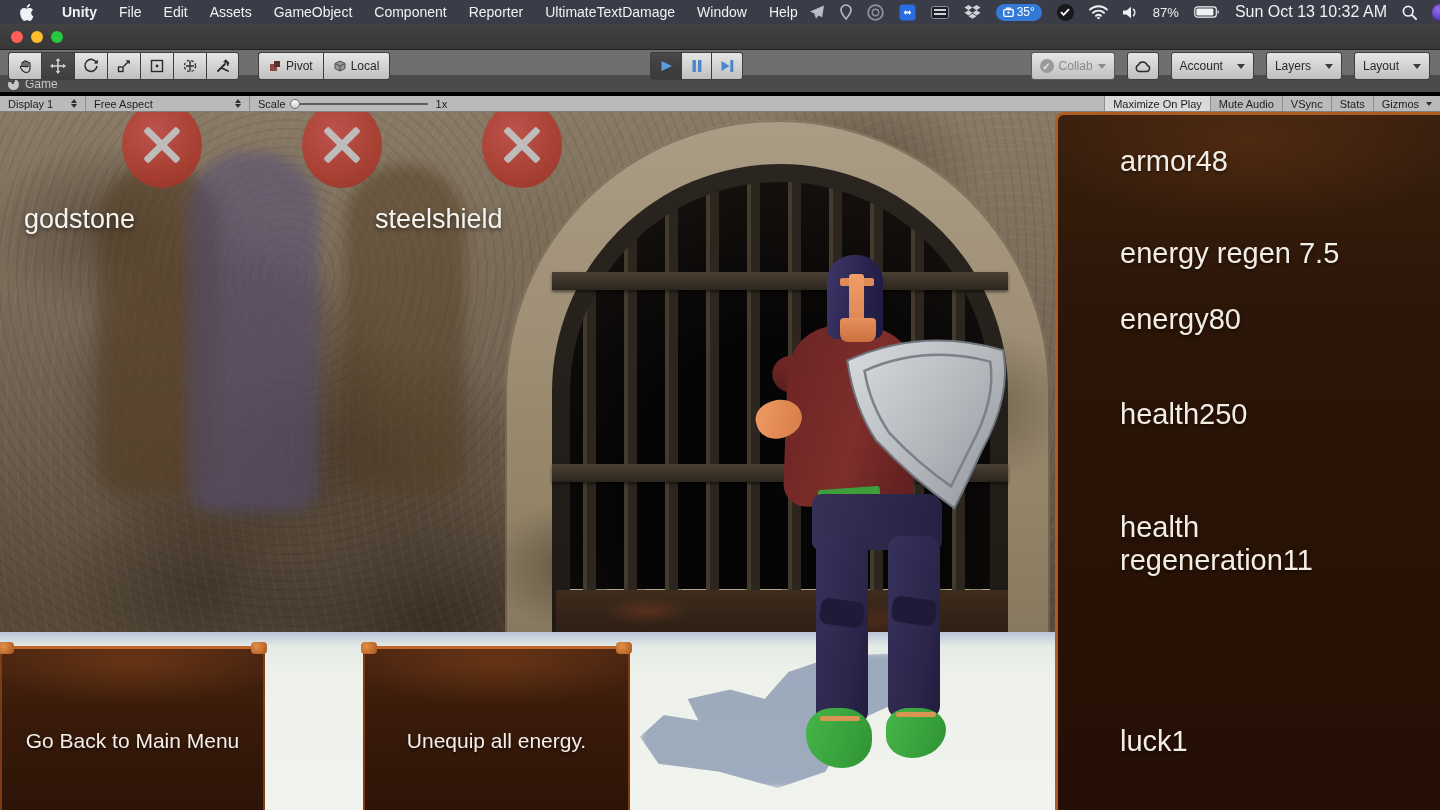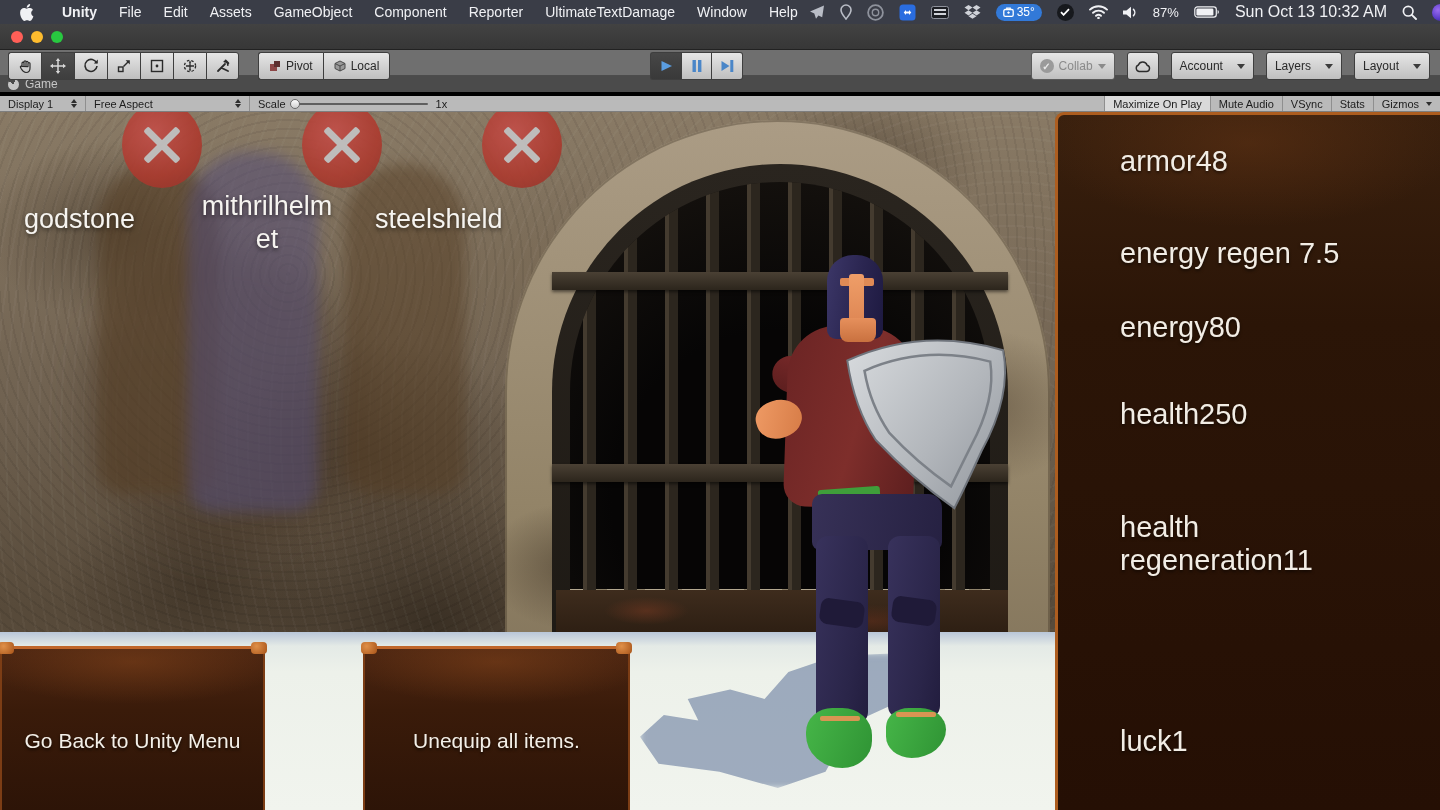--- a/index.html
+++ b/index.html
@@ -212,21 +212,21 @@
   .shield { position:absolute; left:846px; top:212px; width:172px; height:192px; transform:rotate(-6deg); }
 
   
   .panel { position:absolute; left:1055px; top:0; width:385px; height:698px;
     border-left:3px solid #ad5d1f; border-top:3px solid #ad5d1f; border-radius:9px 0 0 0;
     background:
       radial-gradient(300px 120px at 50% 4%, rgba(120,62,24,.35), transparent 70%),
       linear-gradient(180deg,#39200e,#2b1507 30%,#250f04); }
   .stat { position:absolute; left:62px; width:240px; color:#f2ede5; font-size:29px; line-height:33px;
     text-shadow:0 2px 3px rgba(0,0,0,.5); }
-  .st0 { top:30px; } .st1 { top:122px; } .st2 { top:196px; } .st3 { top:283px; }
+  .st0 { top:30px; } .st1 { top:122px; } .st2 { top:188px; } .st3 { top:283px; }
   .st4 { top:396px; } .st5 { top:514px; } .st6 { top:610px; }
 
   
   .wbtn { position:absolute; top:534px; height:164px; border-left:2px solid #7c3d15; border-right:2px solid #7c3d15;
     border-top:3px solid #c0662a;
     background:
       radial-gradient(220px 60px at 50% 8%, rgba(150,78,30,.4), transparent 70%),
       linear-gradient(180deg,#4b2511 0%, #3a1b0a 38%, #2d1407 100%);
     color:#f3efe8; font-size:21px; display:flex; align-items:center; justify-content:center;
     text-shadow:0 2px 3px rgba(0,0,0,.6); }
@@ -566,33 +566,32 @@
     <div class="xbtn x1">
         <span class="xg"></span>
       </div>
     <div class="xbtn x2">
         <span class="xg"></span>
       </div>
     <div class="xbtn x3">
         <span class="xg"></span>
       </div>
     <div class="slotlabel l1">godstone</div>
-    <div class="slotlabel l2">mithrilhelmet</div>
     <div class="slotlabel l3">steelshield</div>
 
     <div class="panel">
       <div class="stat st0">armor48</div>
       <div class="stat st1">energy regen 7.5</div>
       <div class="stat st2">energy80</div>
       <div class="stat st3">health250</div>
       <div class="stat st4">health regeneration11</div>
       <div class="stat st6">luck1</div>
     </div>
 
     <div class="wbtn btn-back">
-      <span>Go Back to Unity Menu</span>
+      <span>Go Back to Main Menu</span>
     </div>
     <div class="wbtn btn-unequip">
-      <span>Unequip all items.</span>
+      <span>Unequip all energy.</span>
     </div>
   </div>
 
 </div>
 
 </body></html>

